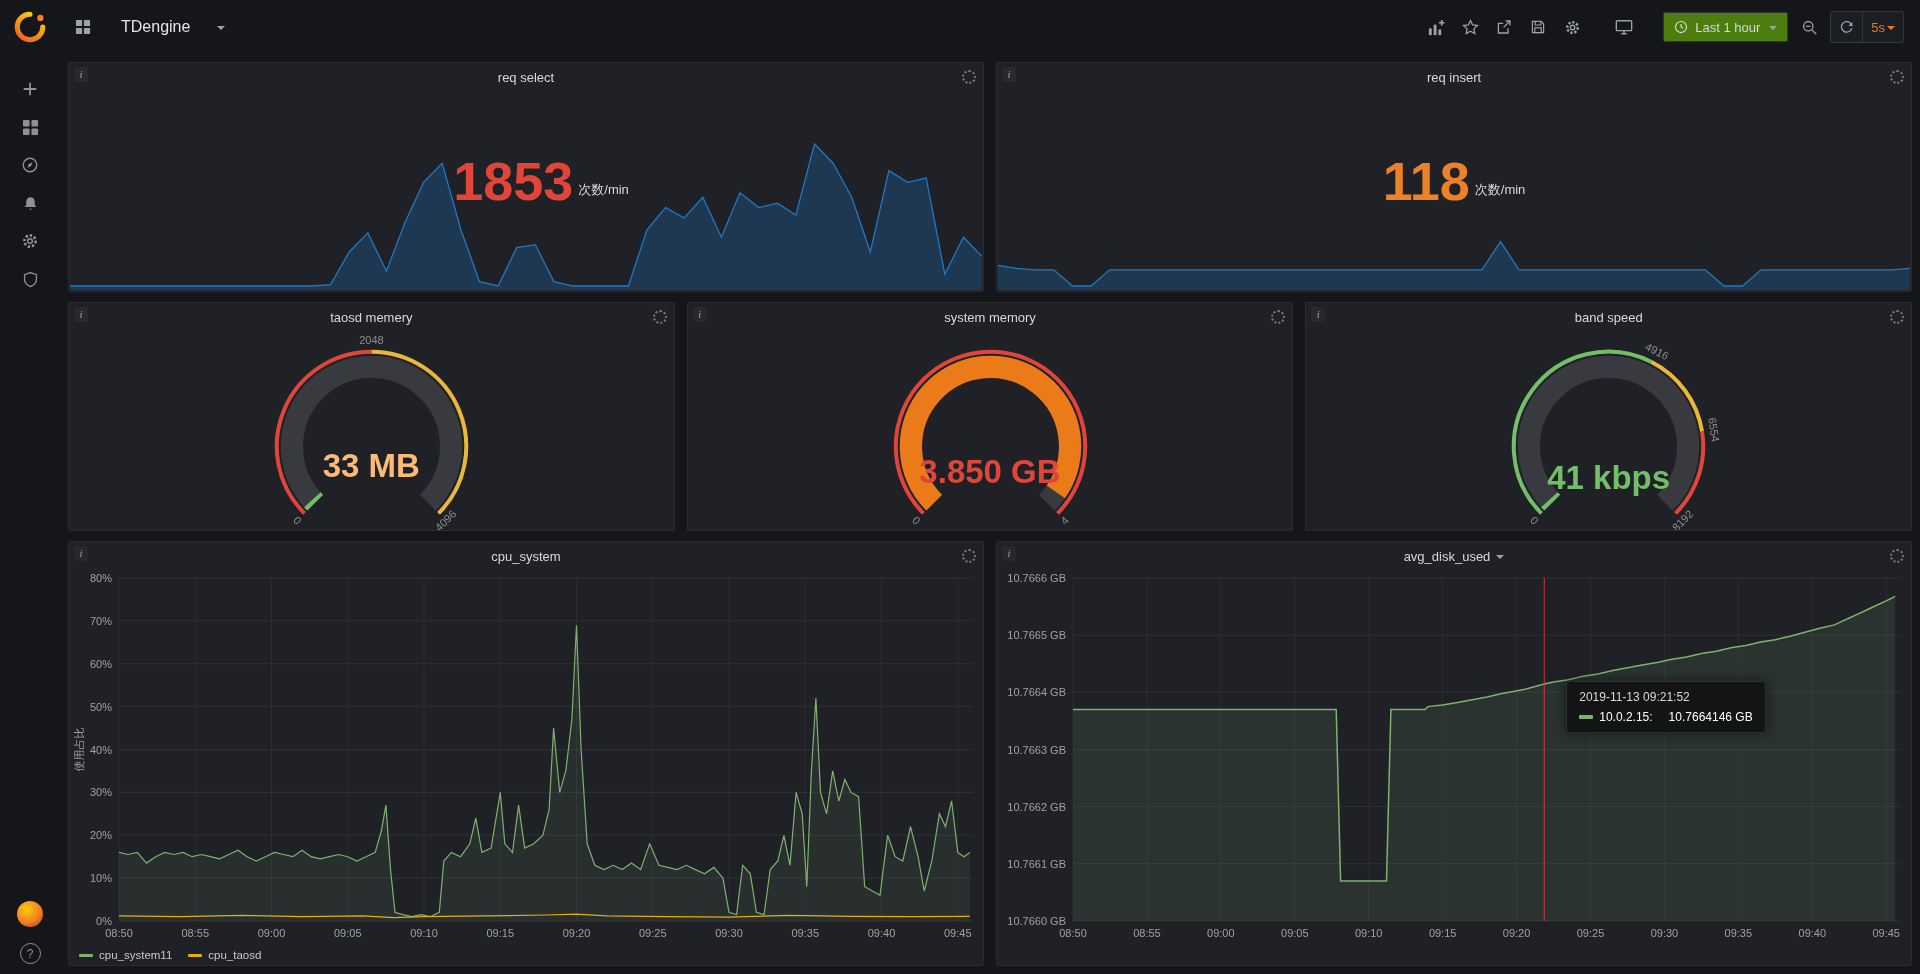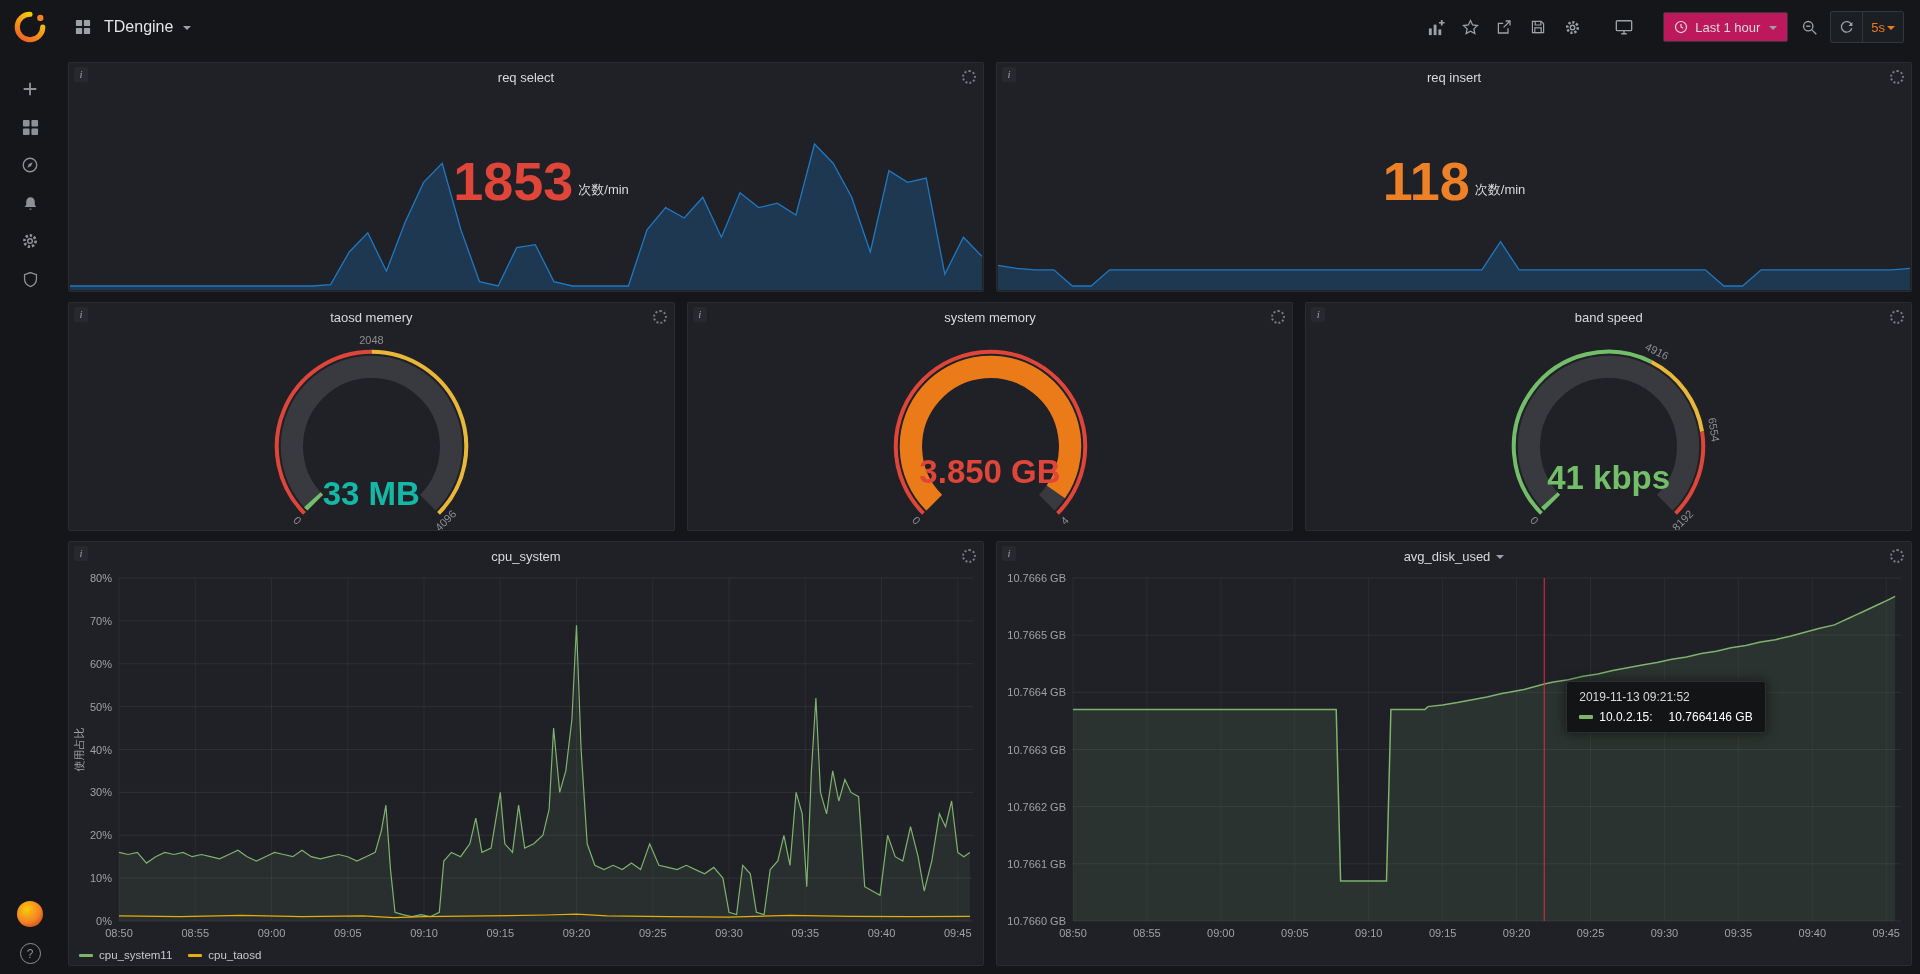--- a/index.html
+++ b/index.html
@@ -11,27 +11,27 @@
   }
   
   .sidebar{position:absolute;left:0;top:0;bottom:0;width:60px;background:#141619;z-index:20;display:flex;flex-direction:column;align-items:center;}
   .sb-logo{width:34px;height:34px;margin:10px 0 26px 0;cursor:pointer;}
   .sb-icon{width:60px;height:38px;display:flex;align-items:center;justify-content:center;color:#8e9297;cursor:pointer;}
   .sb-bottom{margin-top:auto;margin-bottom:10px;display:flex;flex-direction:column;align-items:center;gap:16px;}
   .avatar{width:26px;height:26px;border-radius:50%;background:radial-gradient(circle at 38% 32%, #fbca0a 0%, #f58025 55%, #b33b12 95%);cursor:pointer;}
   .help-circle{width:19px;height:19px;border:1.5px solid #8e9297;border-radius:50%;font-size:12px;color:#8e9297;display:flex;align-items:center;justify-content:center;cursor:pointer;}
   
   .navbar{position:absolute;left:60px;right:0;top:0;height:54px;display:flex;align-items:center;padding:0 16px 0 10px;background:#141619;z-index:10;}
-  .nav-left{display:flex;align-items:center;gap:8px;}
+  .nav-left{display:flex;align-items:center;gap:25px;}
   .nav-title{font-size:16px;color:#e3e4e6;font-weight:500;cursor:pointer;}
   .caret{width:0;height:0;border-left:4px solid transparent;border-right:4px solid transparent;border-top:4px solid currentColor;display:inline-block;margin-left:2px;position:relative;top:1px;color:#9da2a8;}
   .nav-actions{margin-left:auto;display:flex;align-items:center;gap:8px;}
   .nav-btn{color:#9da2a8;width:26px;height:26px;display:flex;align-items:center;justify-content:center;cursor:pointer;background:none;border:none;padding:0;}
   .nav-gap{width:10px;}
-  .tp-btn{display:flex;align-items:center;gap:7px;background:#be185d;border:1px solid #33363b;height:30px;padding:0 10px;border-radius:2px;font-size:13px;color:#d8d9da;cursor:pointer;font-family:inherit;}
+  .tp-btn{display:flex;align-items:center;gap:7px;background:#4d7c0f;border:1px solid #33363b;height:30px;padding:0 10px;border-radius:2px;font-size:13px;color:#d8d9da;cursor:pointer;font-family:inherit;}
   .refresh-group{display:flex;align-items:stretch;background:#1b1e22;border:1px solid #33363b;border-radius:2px;height:30px;}
   .refresh-group .seg{display:flex;align-items:center;padding:0 8px;cursor:pointer;color:#9da2a8;background:none;border:none;font-family:inherit;font-size:13px;}
   .refresh-group .seg + .seg{border-left:1px solid #33363b;}
   
   .dash{position:absolute;left:60px;top:54px;right:0;bottom:0;padding:8px;display:flex;flex-direction:column;gap:10px;}
   .row{display:grid;gap:12px;}
   .row1{grid-template-columns:1fr 1fr;height:230px;}
   .row2{grid-template-columns:1fr 1fr 1fr;height:229px;}
   .row3{grid-template-columns:1fr 1fr;flex:1;min-height:0;}
   .panel{background:#1f2127;border:1px solid rgba(255,255,255,0.05);border-radius:2px;position:relative;display:flex;flex-direction:column;overflow:hidden;}
@@ -255,21 +255,21 @@
       <div class="panel-body">
         <svg class="gauge-svg">
             <path d="M246.2143002175508 171.7056997824492 A79.60000000000001 79.60000000000001 0 1 1 358.78569978244917 171.7056997824492" fill="none" stroke="#383a40" stroke-width="22.288000000000004"></path>
             <path d="M246.2143002175508 171.7056997824492 A79.60000000000001 79.60000000000001 0 0 1 243.34567189199942 168.6827962661651" fill="none" stroke="#73bf69" stroke-width="22.288000000000004"></path>
             <path d="M235.50587512326172 182.41412487673824 A94.74400000000001 94.74400000000001 0 0 1 302.5 20.675999999999974" fill="none" stroke="#e0453a" stroke-width="4"></path>
             <path d="M302.5 20.675999999999974 A94.74400000000001 94.74400000000001 0 0 1 369.4941248767383 182.41412487673824" fill="none" stroke="#eab839" stroke-width="4"></path>
             <text x="227.7277005302097" y="190.19229946979027" fill="#8e8e8e" font-size="11" text-anchor="middle" dominant-baseline="middle" transform="rotate(45 227.7277005302097 190.19229946979027)">0</text>
             <text x="377.2722994697903" y="190.19229946979027" fill="#8e8e8e" font-size="11" text-anchor="middle" dominant-baseline="middle" transform="rotate(-45 377.2722994697903 190.19229946979027)">4096</text>
             <text x="302.5" y="9.675999999999974" fill="#8e8e8e" font-size="11" text-anchor="middle" dominant-baseline="middle" transform="rotate(0 302.5 9.675999999999974)">2048</text>
           </svg>
-        <div class="gauge-value" style="color: #14b8a6; top: 163px;">33 MB</div>
+        <div class="gauge-value" style="color: #fdba74; top: 135px;">33 MB</div>
       </div>
     </section>
     <section class="panel">
       <div class="panel-header">
         <span class="info-corner">i</span>
         <span class="panel-title">system memory</span>
         <span class="spinner"></span>
       </div>
       <div class="panel-body">
         <svg class="gauge-svg">

